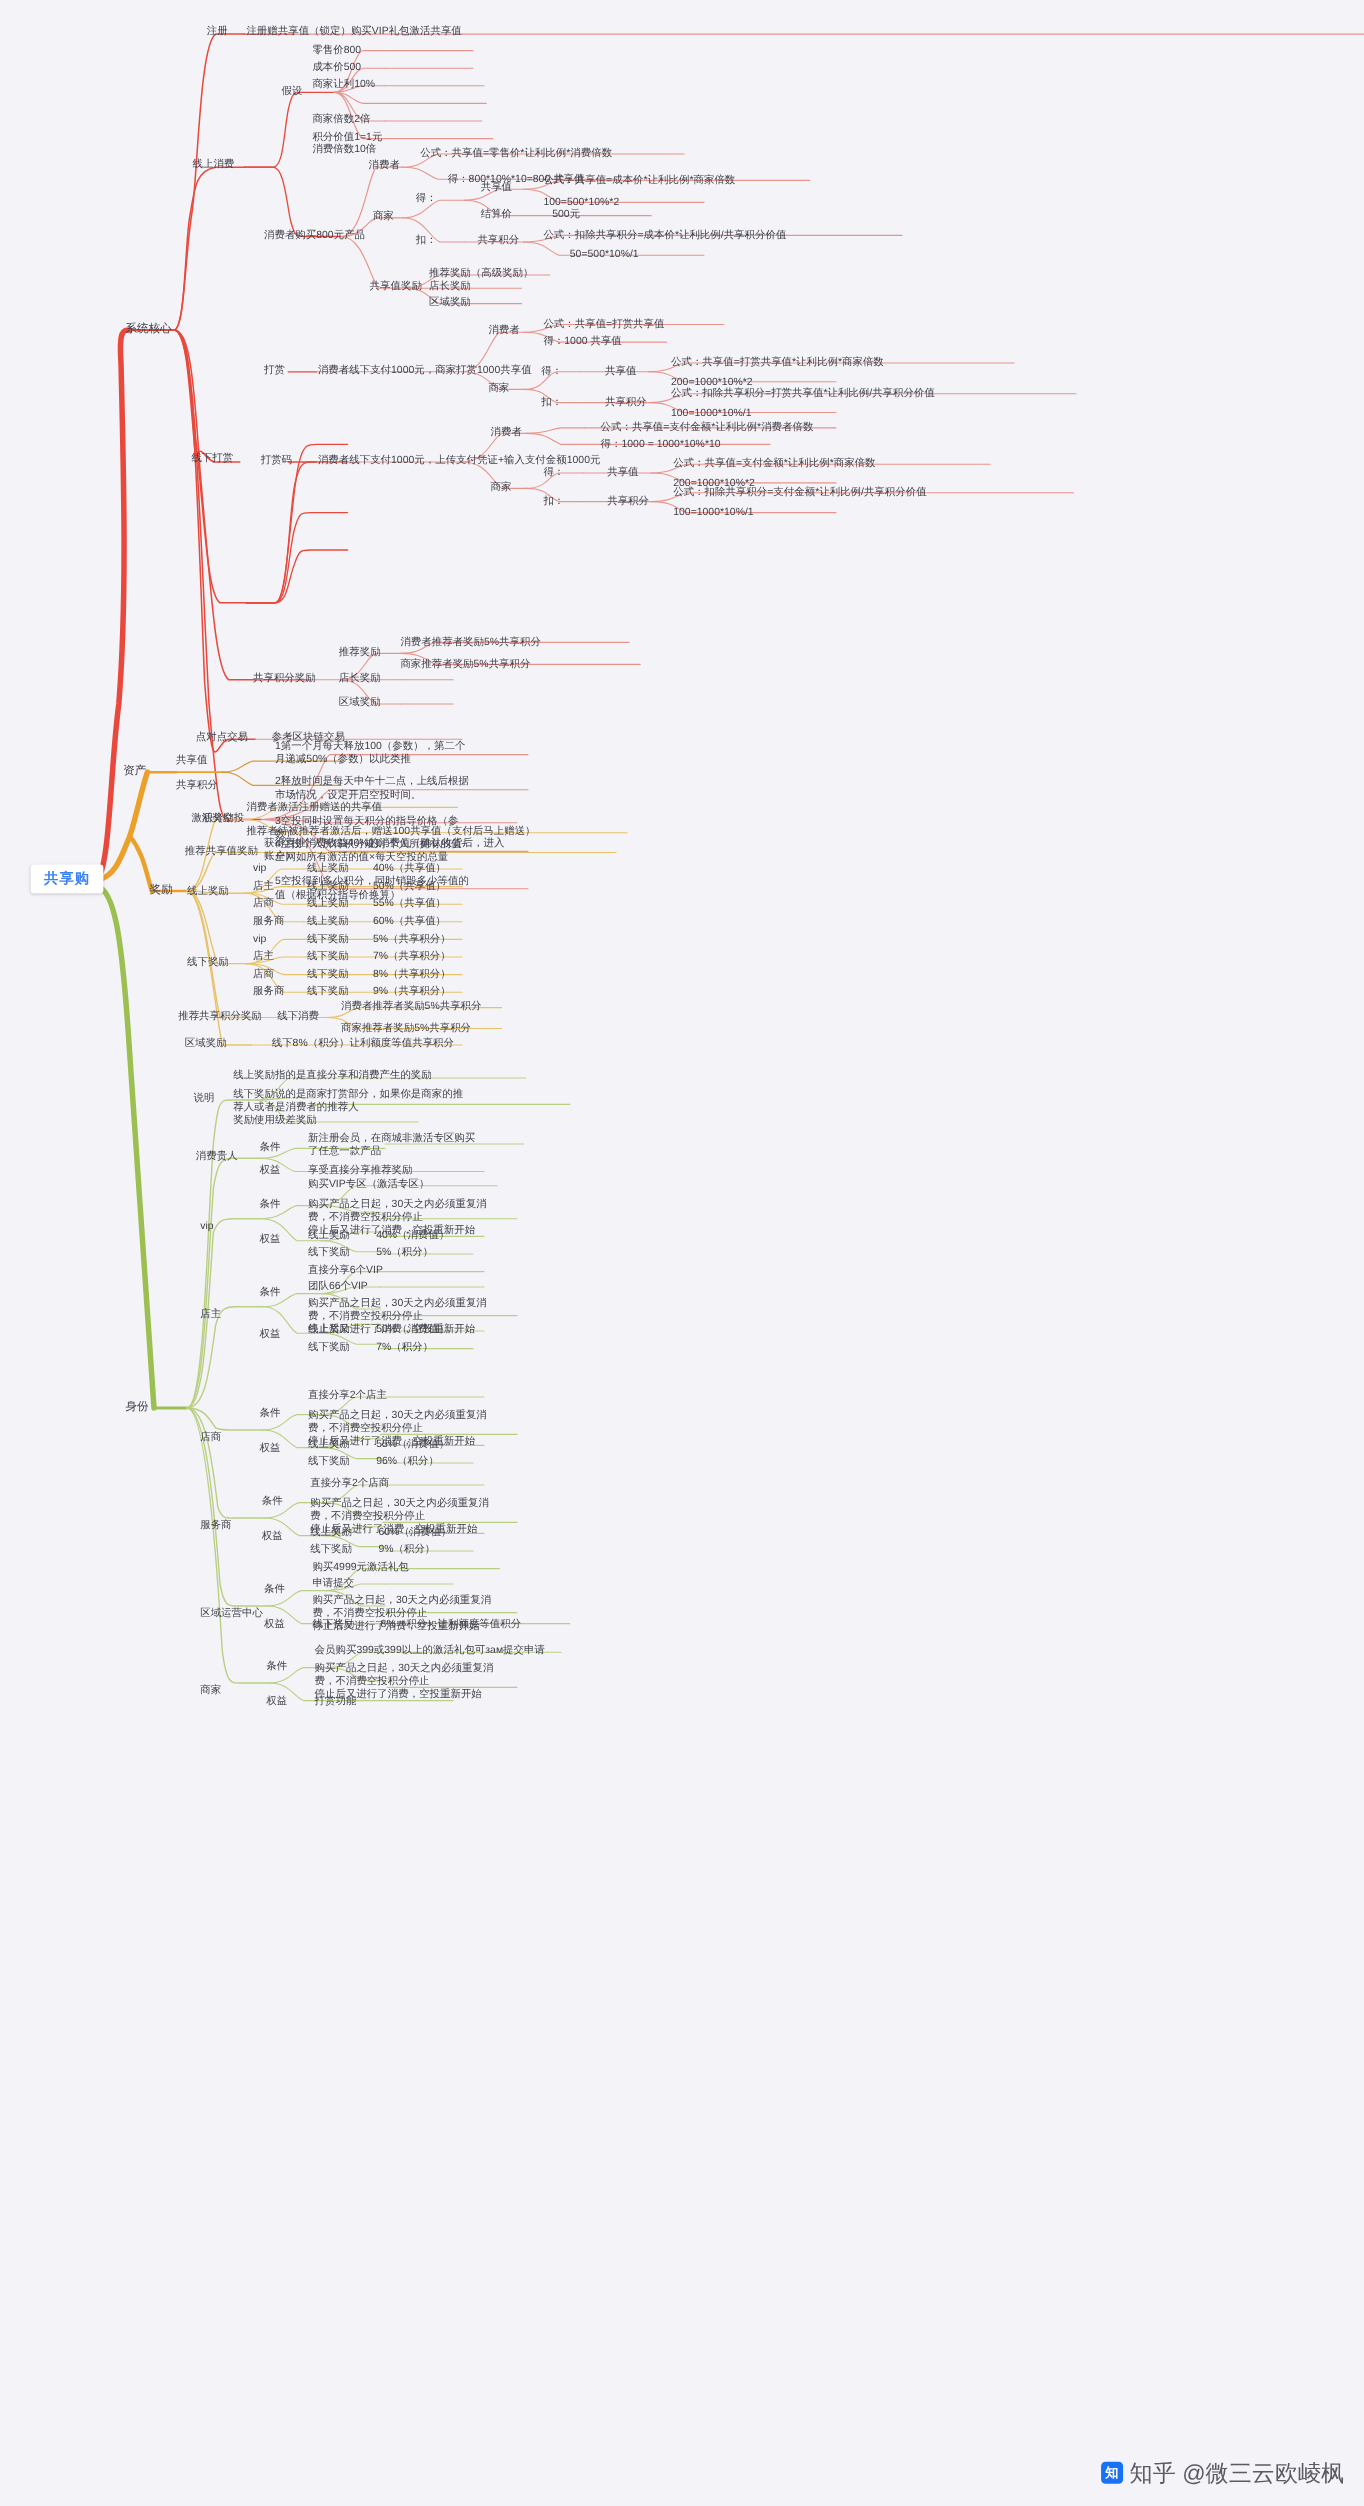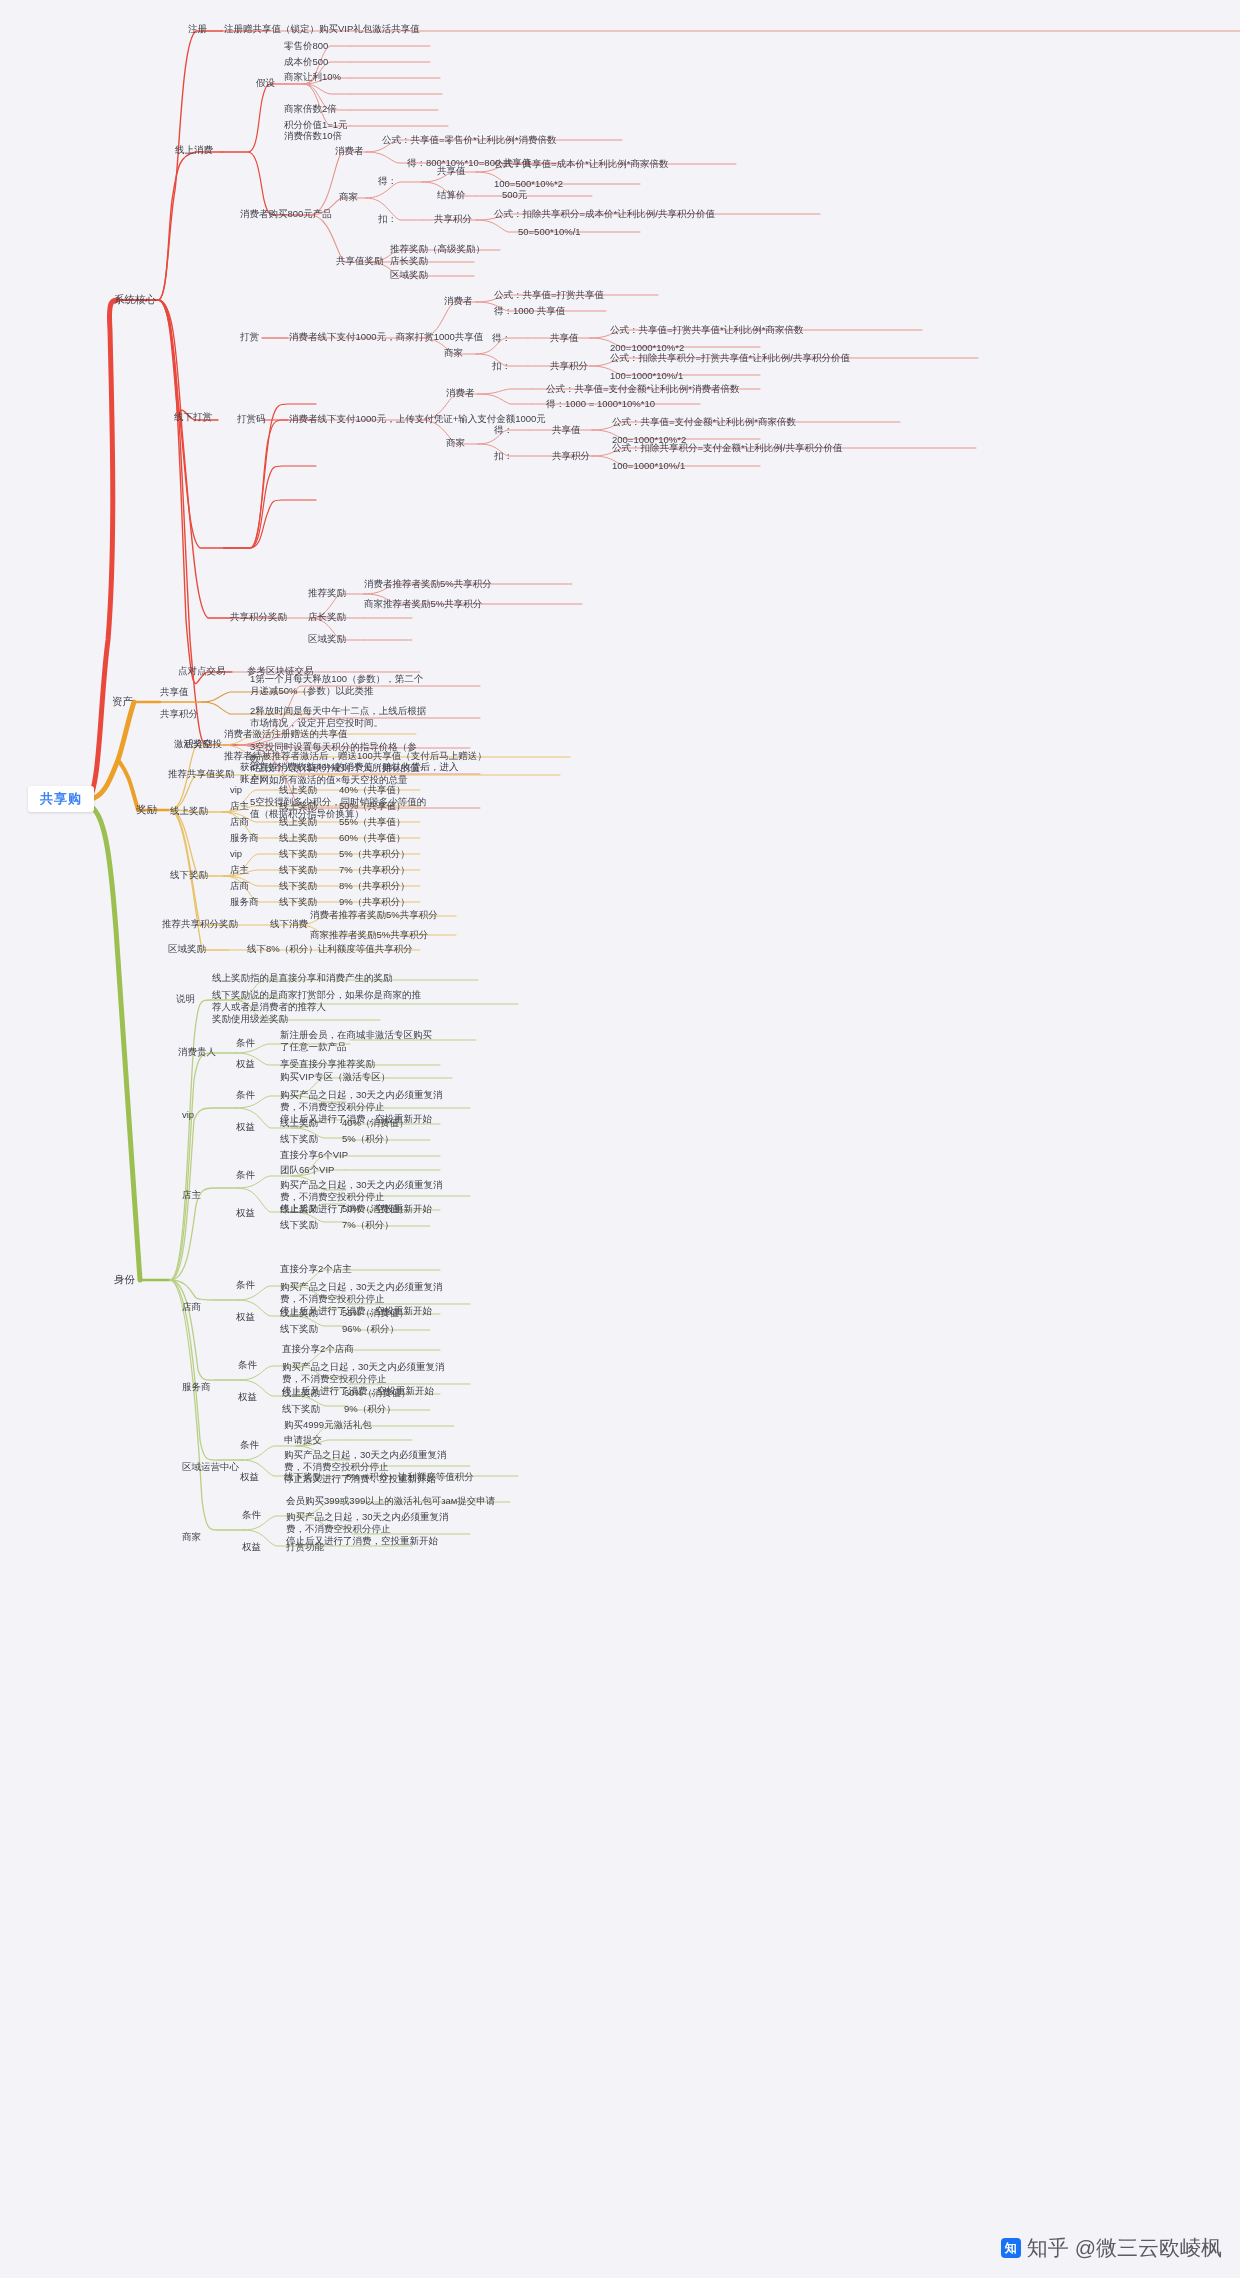--- a/index.html
+++ b/index.html
@@ -414,21 +414,21 @@
   <div class="node" style="left:277px;top:863px;">线下奖励</div>
   <div class="node" style="left:337px;top:863px;">7%（共享积分）</div>
   <div class="node" style="left:228px;top:879px;">店商</div>
   <div class="node" style="left:277px;top:879px;">线下奖励</div>
   <div class="node" style="left:337px;top:879px;">8%（共享积分）</div>
   <div class="node" style="left:228px;top:895px;">服务商</div>
   <div class="node" style="left:277px;top:895px;">线下奖励</div>
   <div class="node" style="left:337px;top:895px;">9%（共享积分）</div>
 
   <div class="node" style="left:160px;top:917px;">推荐共享积分奖励</div>
-  <div class="node" style="left:250px;top:917px;margin-left:18px;">线下消费</div>
+  <div class="node" style="left:250px;top:917px;">线下消费</div>
   <div class="node" style="left:308px;top:908px;">消费者推荐者奖励5%共享积分</div>
   <div class="node" style="left:308px;top:928px;">商家推荐者奖励5%共享积分</div>
   <div class="node" style="left:166px;top:942px;">区域奖励</div>
   <div class="node" style="left:245px;top:942px;">线下8%（积分）让利额度等值共享积分</div>
 
   <div class="node l1" style="left:112px;top:1272px;">身份</div>
 
   <div class="node" style="left:174px;top:992px;">说明</div>
   <div class="node" style="left:210px;top:971px;">线上奖励指的是直接分享和消费产生的奖励</div>
   <div class="node" style="left:210px;top:988px;width:218px;">线下奖励说的是商家打赏部分，如果你是商家的推荐人或者是消费者的推荐人</div>

